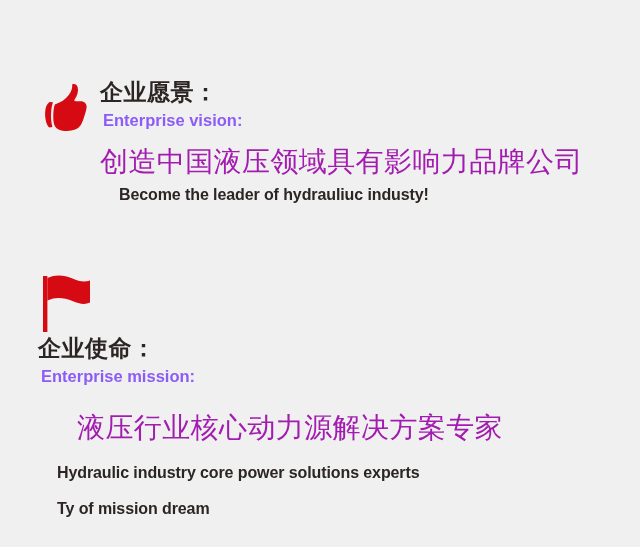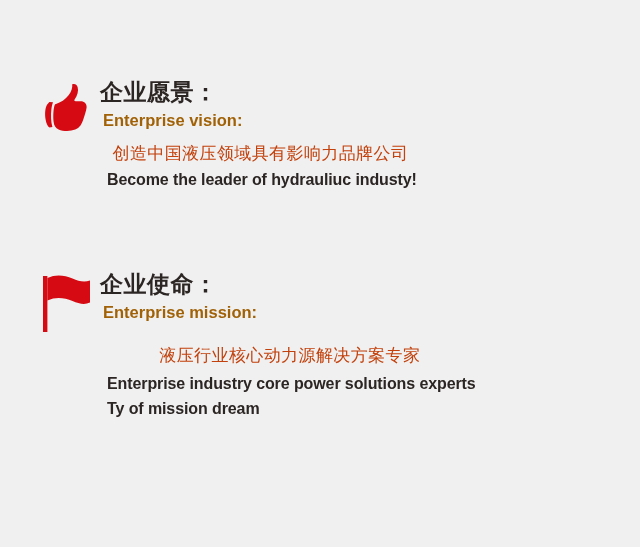--- a/index.html
+++ b/index.html
@@ -51,66 +51,67 @@
     color: #2b2523;
     letter-spacing: 0.5px;
     line-height: 1.22;
     margin: 0 0 4px 0;
     white-space: nowrap;
   }
 
   .heading-en {
     font-size: 16.5px;
     font-weight: bold;
-    color: #a16207;
+    color: #8b5cf6;
     line-height: 1.3;
     margin: 0 0 2px 0;
     padding-left: 3px;
     white-space: nowrap;
   }
 
   .body-cn {
-    font-size: 17px;
+    font-size: 28px;
     font-weight: normal;
-    color: #c2410c;
+    color: #a21caf;
     line-height: 1.33;
     margin: 0;
     letter-spacing: 0.4px;
     white-space: nowrap;
     text-align: center;
   }
 
   .body-en {
     font-size: 16px;
     font-weight: bold;
     color: #2b2523;
     line-height: 1.28;
-    margin: 4px;
+    margin: 16px;
     padding-left: 3px;
     letter-spacing: -0.1px;
     white-space: nowrap;
   }
 
   
   #vision-block {
     left: 44px;
     top: 78px;
   }
   #vision-block .icon-wrap { padding-top: 4px; }
   #vision-block .body-cn { margin-top: 12px; }
   #vision-block .body-en { margin-top: 4px; }
 
   
   #mission-block {
     left: 38px;
     top: 270px;
+    flex-direction: column;
   }
   #mission-block .icon-wrap { padding-top: 2px; width: 62px; flex-basis: 62px; }
   #mission-block .heading-en { margin-bottom: 4px; }
-  #mission-block .mission-lines { margin-top: 22px; }
+  #mission-block .mission-lines { margin-top: 22px; margin-left: 39px; }
   #mission-block .body-en-group { margin-top: 6px; }
 
   
   .icon-svg { display: block; }
 </style>
 </head>
 <body>
 
 <div class="page">
 
@@ -170,19 +171,19 @@
 
     <div class="text-wrap">
       <p class="heading-cn">企业使命：</p>
       <p class="heading-en">Enterprise mission:</p>
 
       <div class="mission-lines">
         <p class="body-cn">液压行业核心动力源解决方案专家</p>
       </div>
 
       <div class="body-en-group">
-        <p class="body-en">Enterprise industry core power solutions experts</p>
+        <p class="body-en">Hydraulic industry core power solutions experts</p>
         <p class="body-en">Ty of mission dream</p>
       </div>
     </div>
   </div>
 
 </div>
 
 </body></html>

